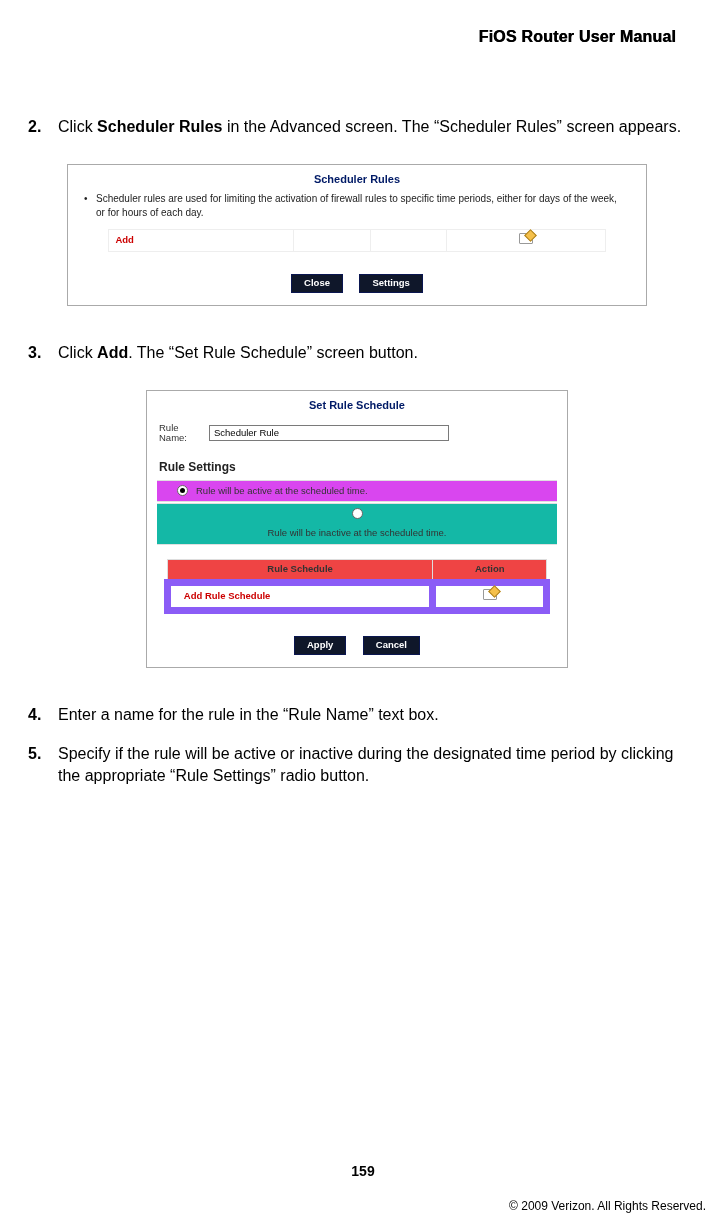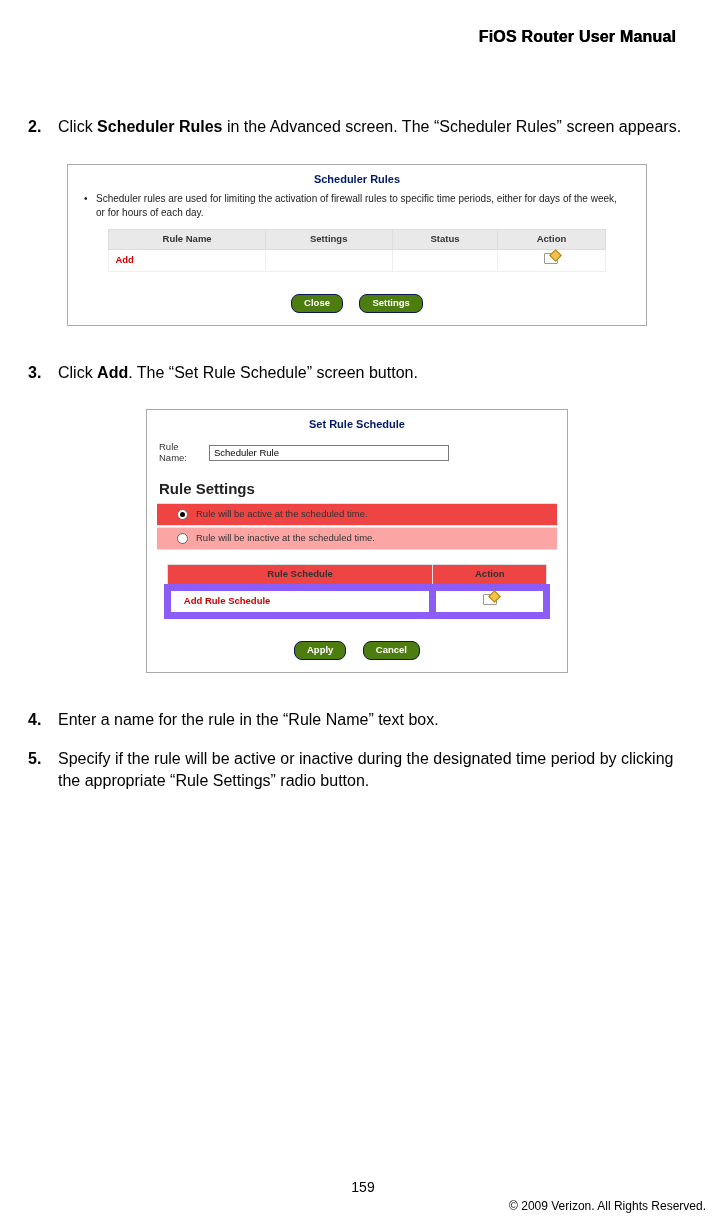--- a/index.html
+++ b/index.html
@@ -116,27 +116,27 @@
     transform: rotate(45deg);
     border:1px solid #aa7f1e;
   }
 
   .btn-row {
     text-align: center;
     padding: 18px 0 12px 0;
   }
   .ui-btn {
     display: inline-block;
-    background: #4d7c0f;
+    background: #0f172a;
     color: #fff;
     font-size: 9.5px;
     font-weight: 700;
     padding: 2px 12px;
     margin: 0 6px;
-    border-radius: 8px;
+    border-radius: 0;
     border: 1px solid #0a1650;
     font-family: Verdana, Arial, sans-serif;
   }
 
   
   .scr1 { width: 580px; }
   .scr2 { width: 422px; }
 
   .form-row {
     display:flex;
@@ -149,38 +149,38 @@
   .form-label { width:50px; line-height:1.1; }
   .text-input {
     border:1px solid #7a7a7a;
     height:16px;
     width:240px;
     font-size:9.5px;
     padding: 0 4px;
     font-family: Verdana, Arial, sans-serif;
   }
   .sub-head {
-    font-size:15px;
+    font-size:12px;
     font-weight:700;
     color:#222;
     padding: 10px 12px 3px 12px;
   }
   .radio-row {
     display:flex;
     align-items:center;
     gap:8px;
     font-size:9.5px;
     color:#333;
     padding:4px 20px;
-    background:#ef4444;
+    background:#d946ef;
     border-top:1px solid #e0e0e0;
     border-bottom:1px solid #e0e0e0;
     margin:1px 10px;
   }
-  .radio-row.alt { background:#fca5a5; }
+  .radio-row.alt { background:#14b8a6;flex-direction:column; }
   .radio {
     width:11px; height:11px;
     border:1px solid #666;
     border-radius:50%;
     display:inline-block;
     position:relative;
     background:#fff;
   }
   .radio.checked::after{
     content:"";
@@ -206,24 +206,24 @@
     text-align:center;
   }
   .sched-table th.first { width: 70%; }
   .sched-table td {
     border: 7px solid #8b5cf6;
     padding: 3px 13px;
   }
 
   .page-number {
     position: absolute;
-    bottom: 32px;
+    bottom: 48px;
     left: 0; right: 0;
     text-align: center;
-    font-weight: 400;
+    font-weight: 700;
     font-size: 14px;
   }
   .copyright {
     position: absolute;
     bottom: 14px;
     right: 20px;
     font-size: 12px;
     color: #000;
   }
 </style>
@@ -242,26 +242,20 @@
         <span>Click </span><b>Scheduler Rules</b><span> in the Advanced screen. The “Scheduler Rules” screen appears.</span>
       </span>
     </li>
 
     <li style="display:block;">
       <div class="screenshot scr1">
         <div class="scr-title">Scheduler Rules</div>
         <div class="scr-intro">Scheduler rules are used for limiting the activation of firewall rules to specific time periods, either for days of the week, or for hours of each day.</div>
         <table class="rules-table">
           <tbody>
-              <tr>
-            <th>Rule Name</th>
-            <th>Settings</th>
-            <th>Status</th>
-            <th>Action</th>
-          </tr>
           <tr>
             <td><span class="add-link">Add</span></td>
             <td></td>
             <td></td>
             <td class="cell-center"><span class="edit-icon"></span></td>
           </tr>
         </tbody>
           </table>
         <div class="btn-row">
           <span class="ui-btn">Close</span>

